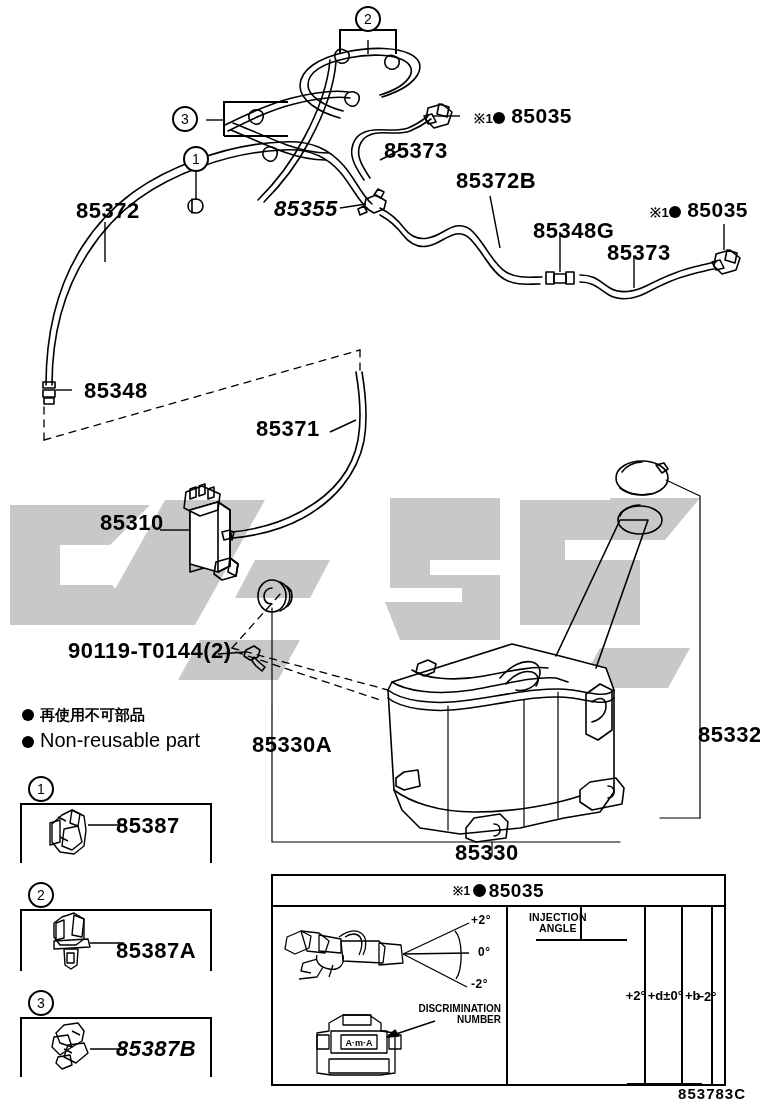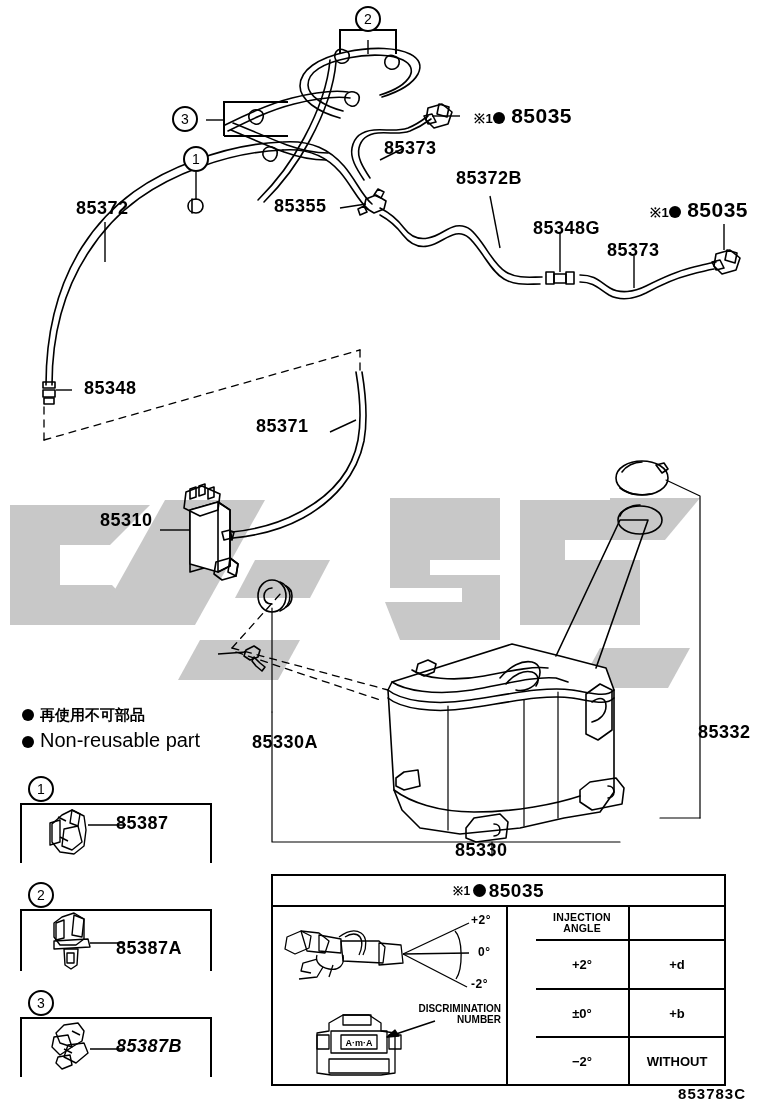--- a/index.html
+++ b/index.html
@@ -7,21 +7,21 @@
   body {
     width:760px; height:1112px; position:relative; overflow:hidden;
     font-family:"Liberation Sans", sans-serif; color:#000;
   }
   #sheet { position:absolute; inset:0; }
   svg.layer { position:absolute; left:0; top:0; width:760px; height:1112px; }
   .lbl {
     position:absolute; font-family:"Liberation Sans", sans-serif;
     font-weight:700; letter-spacing:.5px; white-space:nowrap; color:#000;
   }
-  .lbl-pn { font-size:18px; }
+  .lbl-pn { font-size:22px; }
   .lbl-sm { font-size:13px; }
   .legend-jp { position:absolute; font-size:15px; font-weight:700; white-space:nowrap;
                font-family:"DejaVu Sans", sans-serif; }
   .legend-en { position:absolute; font-size:20px; font-weight:400; white-space:nowrap;
                font-family:"Liberation Sans", sans-serif;}
   .bullet { display:inline-block; width:12px; height:12px; border-radius:50%;
             background:#000; vertical-align:-1px; margin-right:6px; }
   .diagcode { position:absolute; right:14px; bottom:10px; font-size:15px; font-weight:700;
               letter-spacing:1px; }
   .wm { position:absolute; left:0; top:0; width:760px; height:1112px; pointer-events:none; }
@@ -30,21 +30,21 @@
     position:absolute; left:271px; top:874px; width:455px; height:212px;
     border:2.5px solid #000; background:#fff;
   }
   #spec-title {
     height:31px; border-bottom:2.5px solid #000; display:flex;
     align-items:center; justify-content:center; font-weight:700; font-size:17px;
     letter-spacing:.5px;
   }
   #spec-body { display:flex; height:178px; }
   #spec-illus { width:235px; border-right:2.5px solid #000; position:relative; }
-  #spec-grid { flex:1; display:flex; flex-direction:column;margin-left:28px; }
+  #spec-grid { flex:1; display:flex; flex-direction:row;margin-left:28px; }
   .sg-head { display:flex; height:34px; border-bottom:2px solid #000; }
   .sg-row  { display:flex; flex:1; border-bottom:2px solid #000; }
   .sg-row:last-child { border-bottom:none; }
   .sg-c1 { width:50%; border-right:2px solid #000; display:flex; align-items:center;
            justify-content:center; text-align:center; }
   .sg-c2 { width:50%; display:flex; align-items:center; justify-content:center; text-align:center; }
   .sg-head .sg-c1, .sg-head .sg-c2 { font-size:10.5px; font-weight:700; line-height:11px; letter-spacing:.2px;}
   .sg-row .sg-c1, .sg-row .sg-c2 { font-size:13px; font-weight:700; }
   
   .clipbox { position:absolute; border-left:2.5px solid #000; border-right:2.5px solid #000;
@@ -253,26 +253,27 @@
     <g stroke="#000" stroke-width="2" fill="none">
       <path d="M340 54 L340 30 L396 30 L396 54"></path>
       <path d="M224 136 L224 102 L288 102"></path>
       <path d="M224 136 L288 136"></path>
     </g>
   </svg>
 
   <div class="lbl lbl-pn" style="left:76px;  top:198px;">85372</div>
   <div class="lbl lbl-pn" style="left:84px;  top:378px;">85348</div>
   <div class="lbl lbl-pn" style="left:384px; top:138px;">85373</div>
-  <div class="lbl lbl-pn" style="left:274px; top:196px;">85355</div>
+  <div class="lbl lbl-pn" style="left:274px; top:196px;font-style:italic;">85355</div>
   <div class="lbl lbl-pn" style="left:456px; top:168px;">85372B</div>
   <div class="lbl lbl-pn" style="left:533px; top:218px;">85348G</div>
   <div class="lbl lbl-pn" style="left:607px; top:240px;">85373</div>
   <div class="lbl lbl-pn" style="left:256px; top:416px;">85371</div>
   <div class="lbl lbl-pn" style="left:100px; top:510px;">85310</div>
+  <div class="lbl lbl-pn" style="left:68px;  top:638px;">90119-T0144(2)</div>
   <div class="lbl lbl-pn" style="left:252px; top:714px;margin-top:18px;">85330A</div>
   <div class="lbl lbl-pn" style="left:455px; top:840px;">85330</div>
   <div class="lbl lbl-pn" style="left:698px; top:722px;text-align:right;">85332</div>
 
   <div class="lbl" style="left:474px; top:104px; font-size:21px;">
     <span class="lbl-sm">※1</span><span class="bullet"></span><span>85035</span>
   </div>
 
   <div class="lbl" style="left:650px; top:198px; font-size:21px;">
     <span class="lbl-sm">※1</span><span class="bullet"></span><span>85035</span>
@@ -404,21 +405,20 @@
         <div class="sg-row">
           <div class="sg-c1">+2°</div>
           <div class="sg-c2">+d</div>
         </div>
         <div class="sg-row">
           <div class="sg-c1">±0°</div>
           <div class="sg-c2">+b</div>
         </div>
         <div class="sg-row">
           <div class="sg-c1">−2°</div>
-          <div class="sg-c2">WITHOUT</div>
         </div>
       </div>
     </div>
   </div>
 
   <div class="diagcode">853783C</div>
 
 </div>
 
 </body></html>

